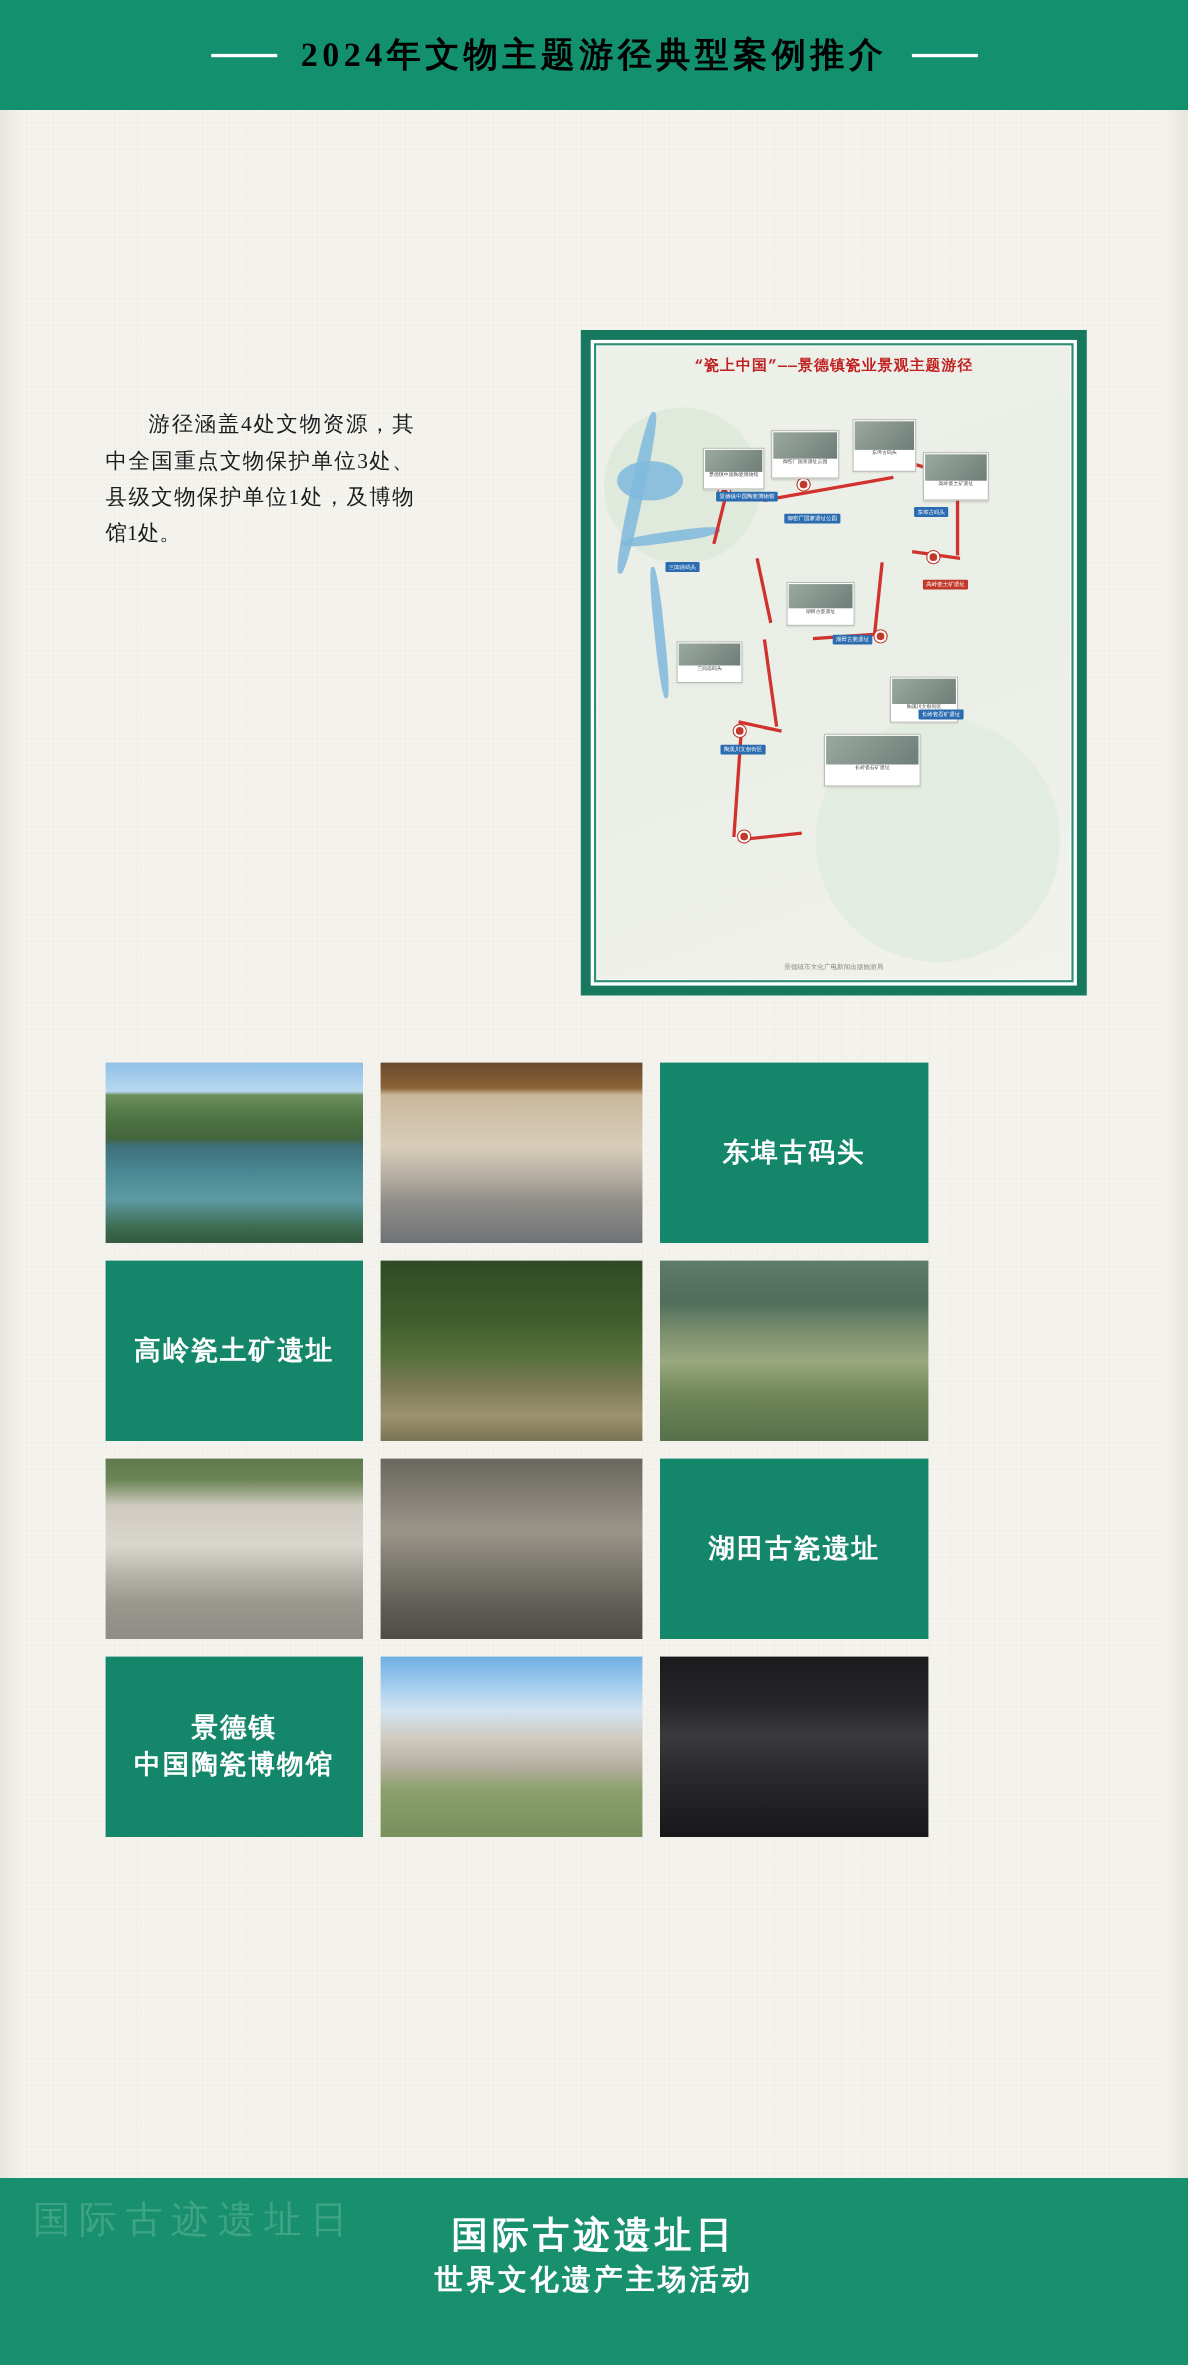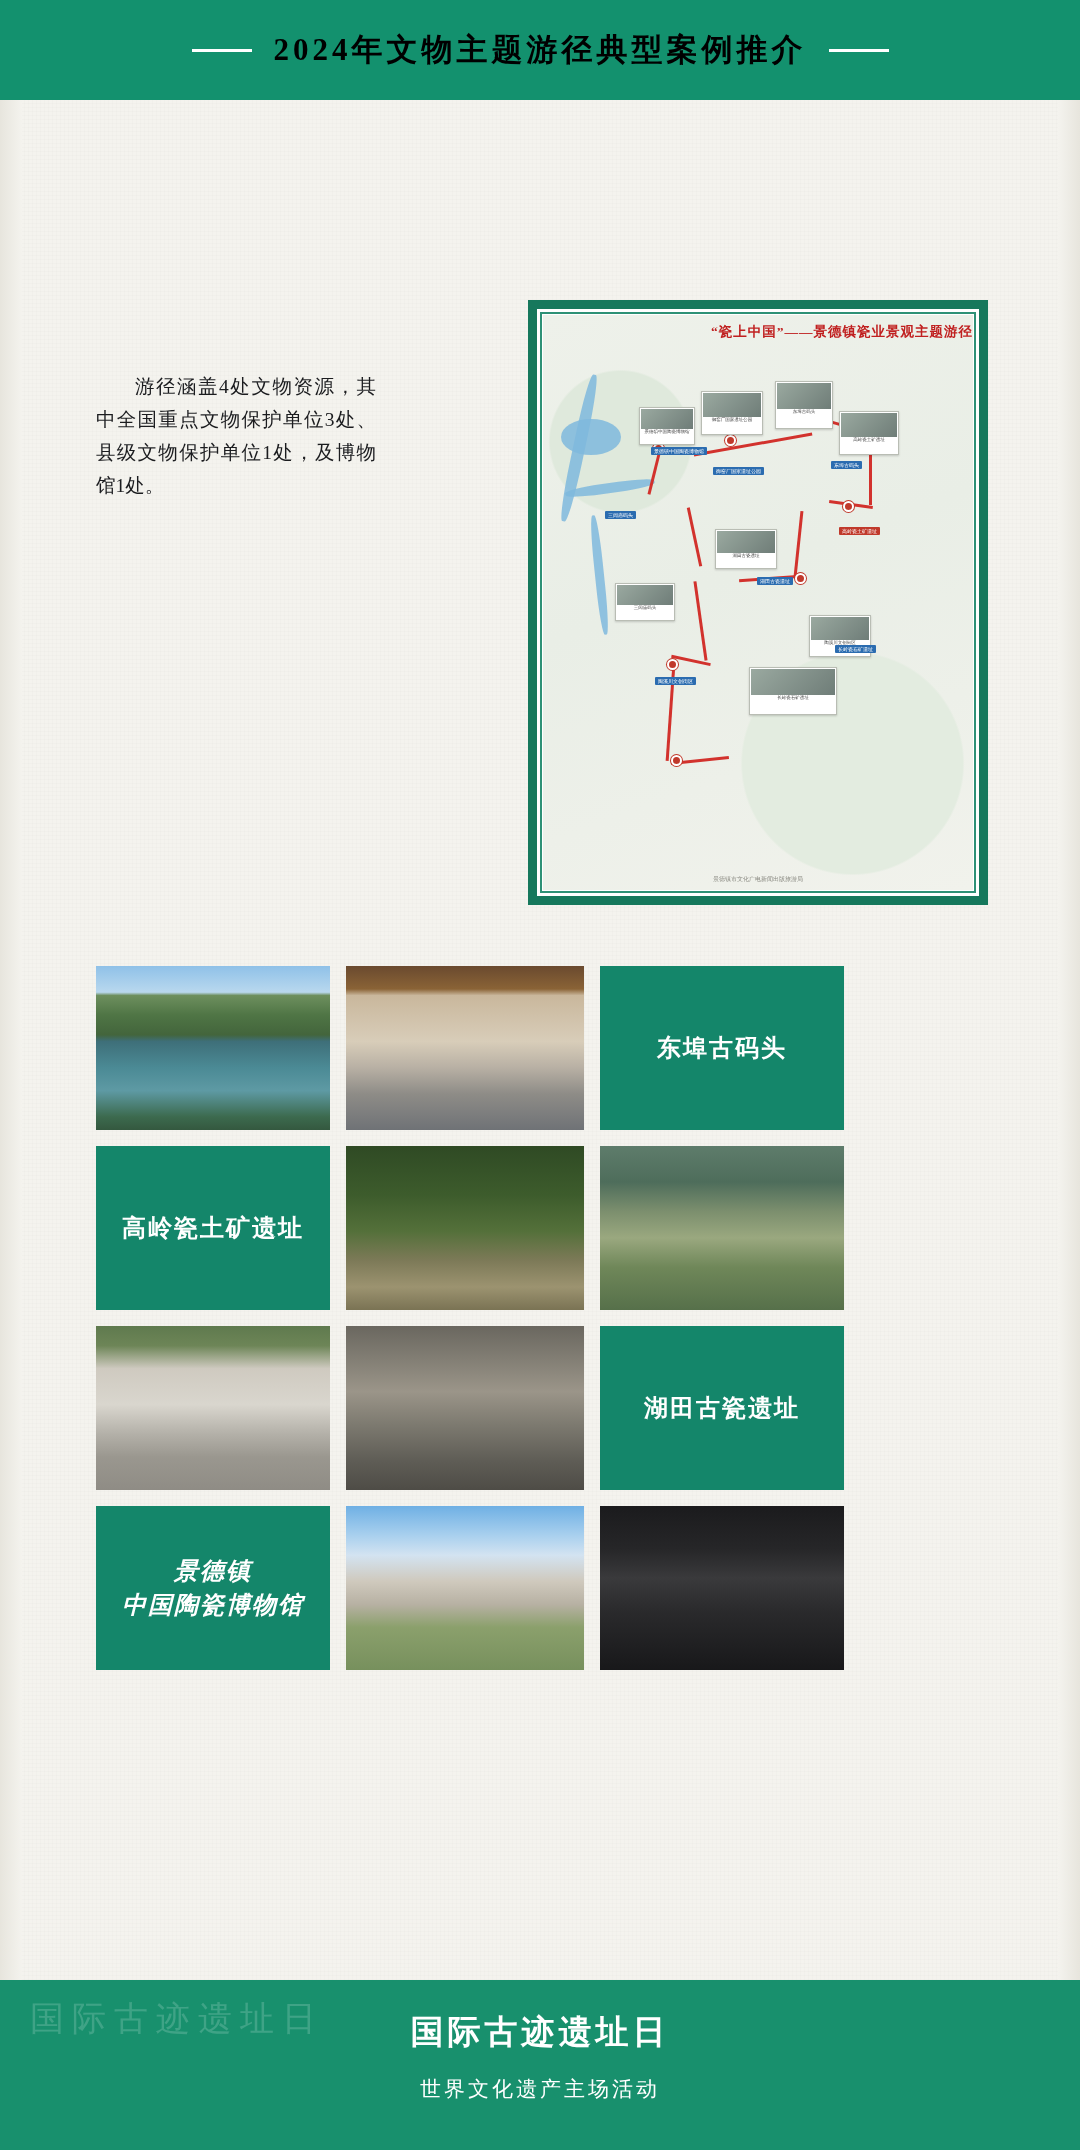--- a/index.html
+++ b/index.html
@@ -130,26 +130,26 @@
     position: relative;
     width: 100%;
     height: 100%;
     background: #f6f5f1;
     overflow: hidden;
   }
   .map-title {
     position: absolute;
     left: 0; right: 0;
     top: 8px;
-    text-align: right;
+    text-align: center;
     font-size: 13.5px;
     color: #c02020;
     font-weight: bold;
     letter-spacing: 1px;
-    font-family: Liberation Serif, serif;
+    font-family: Liberation Mono, monospace;
   }
   .map-bg {
     position: absolute;
     left: 0; top: 0; right: 0; bottom: 0;
     background:
       radial-gradient(circle at 18% 22%, #dfe9dc 0 70px, transparent 72px),
       radial-gradient(circle at 72% 78%, #e3ece0 0 110px, transparent 112px),
       linear-gradient(160deg, #eef1ea 0%, #e9eee6 45%, #f1f2ec 100%);
   }
   .riv {
@@ -316,24 +316,24 @@
     letter-spacing: 4px;
     font-family: "Liberation Serif", serif;
   }
   .bb-en {
     font-size: 12px;
     letter-spacing: 1.6px;
     margin-top: 7px;
     font-family: "Liberation Sans", sans-serif;
   }
   .bb-cn2 {
-    font-size: 21px;
-    font-weight: normal;
+    font-size: 26px;
+    font-weight: bold;
     letter-spacing: 3px;
-    margin-top: 20px;
+    margin-top: 0;
     font-family: "Liberation Serif", serif;
   }
 </style>
 </head>
 <body>
 
 <div class="poster">
 
   <div class="top-banner">
     <div class="top-banner-inner">
@@ -451,21 +451,21 @@
     <div class="grid-row">
       <div class="cell w-sm photo ph-court"></div>
       <div class="cell w-md photo ph-kiln"></div>
       <div class="cell w-lg label-cell">
         <span>湖田古瓷遗址</span>
       </div>
     </div>
 
     <div class="grid-row">
       <div class="cell w-sm label-cell">
-        <span style="white-space:pre-line;font-style:italic;">景德镇
+        <span style="white-space:pre-line;">景德镇
 中国陶瓷博物馆</span>
       </div>
       <div class="cell w-md photo ph-museum"></div>
       <div class="cell w-lg photo ph-gallery"></div>
     </div>
 
   </div>
 
   <div class="bottom-banner">
     <div class="bb-watermark">国际古迹遗址日</div>

